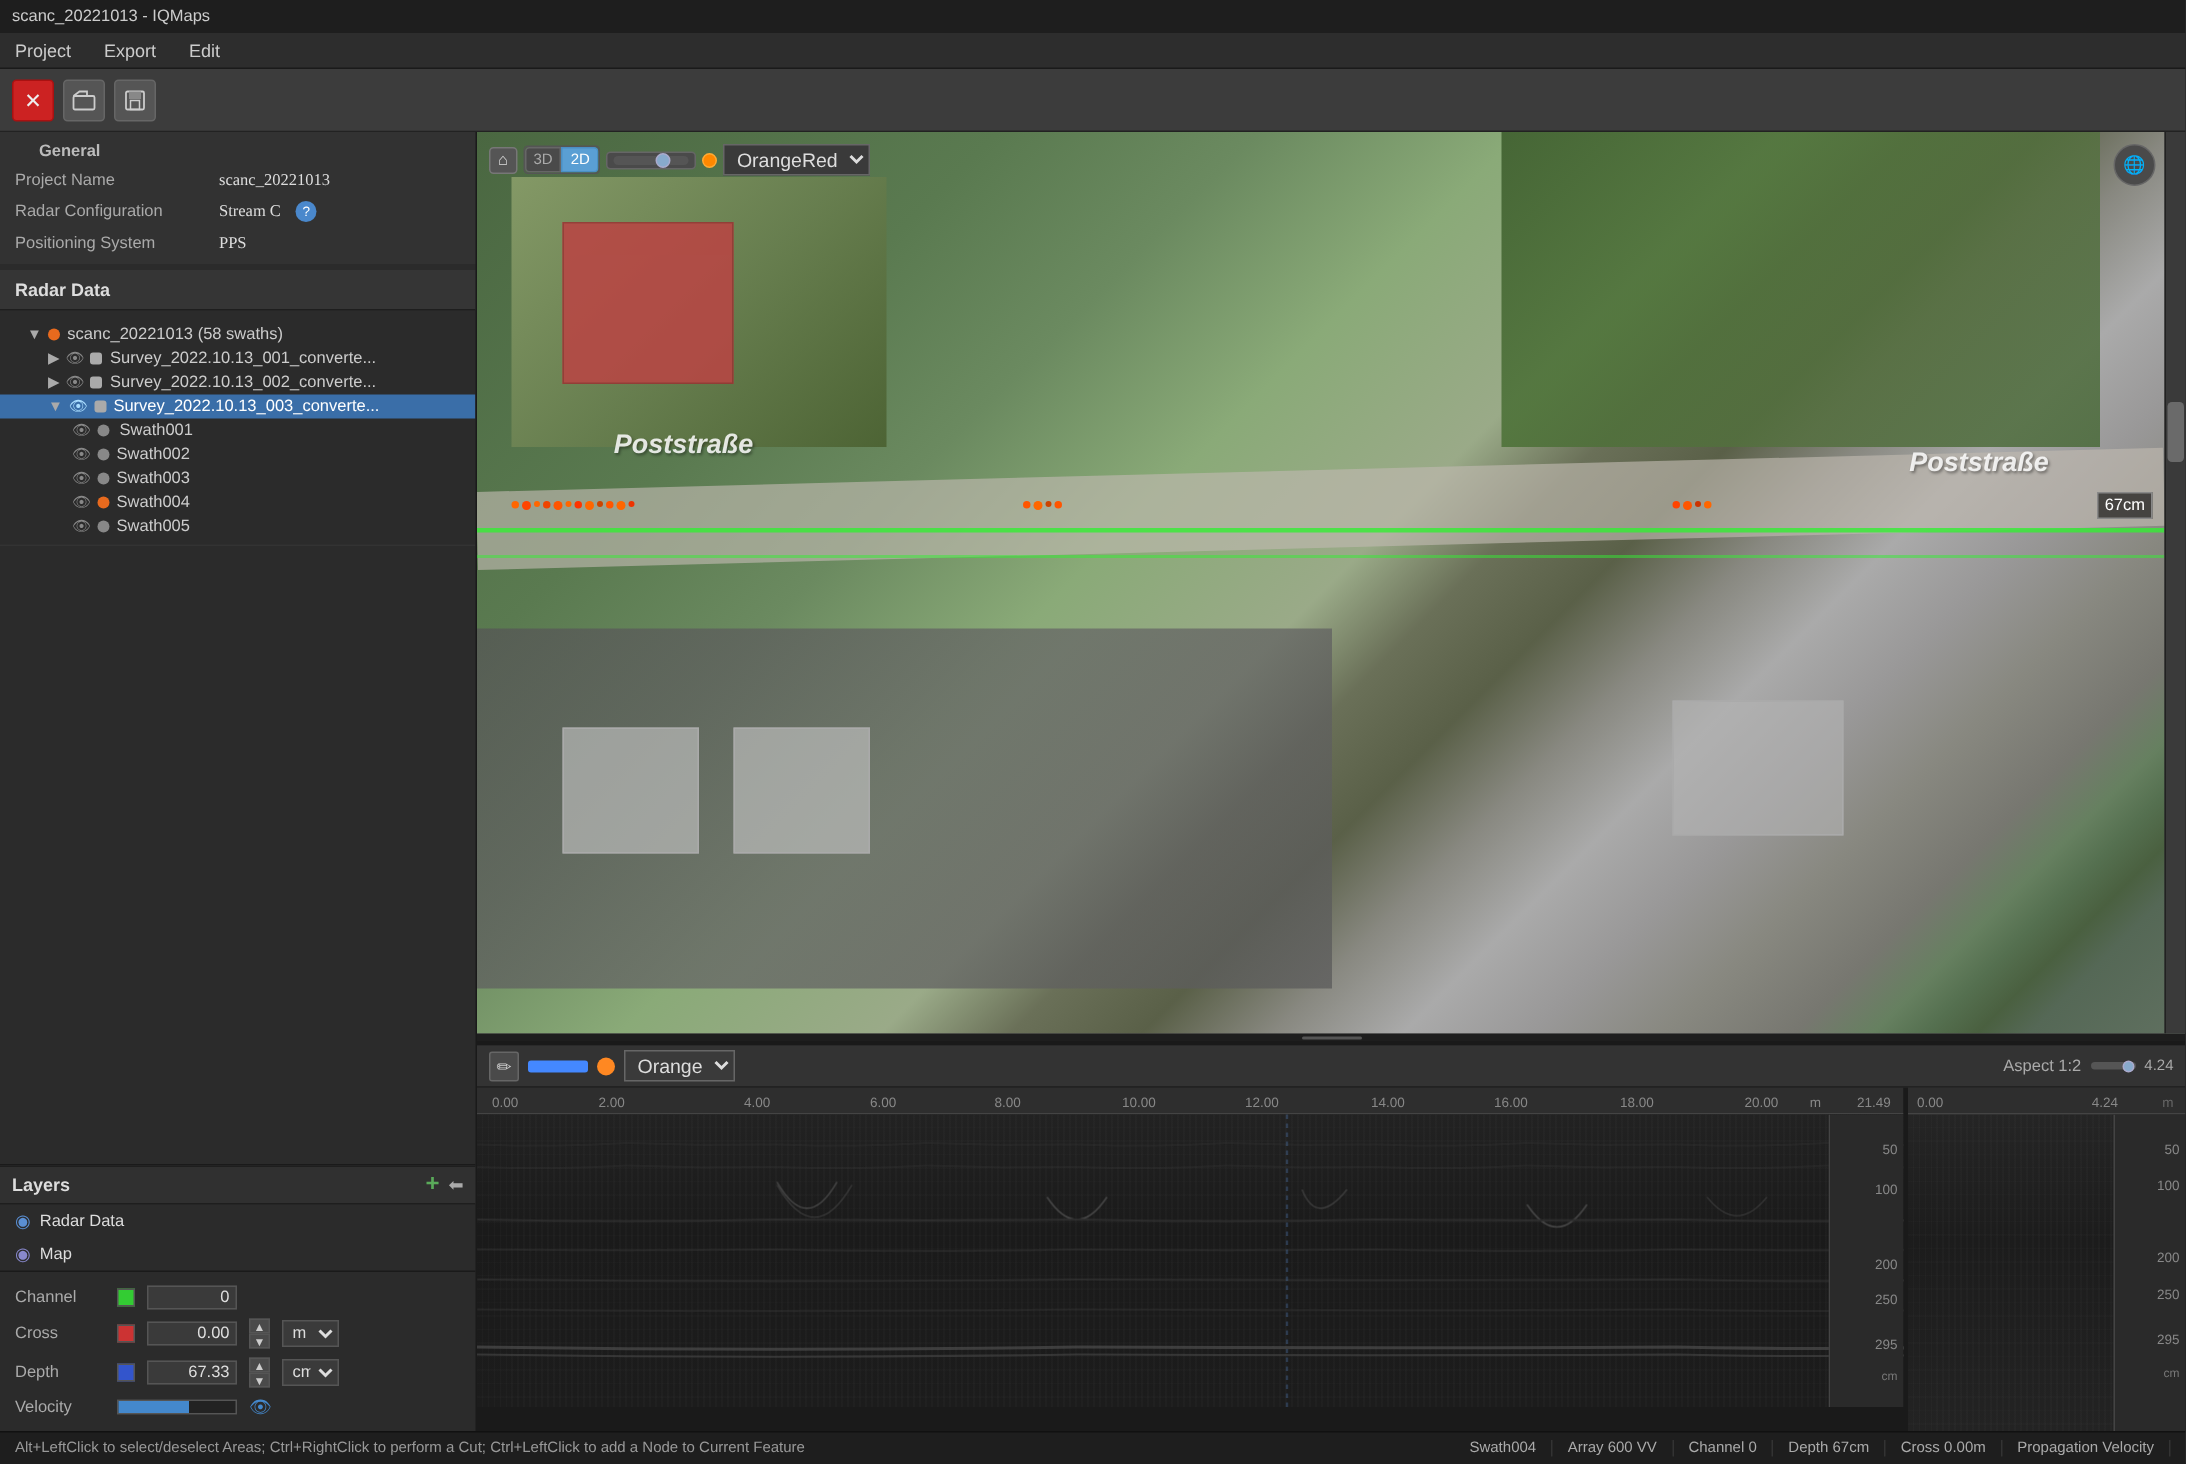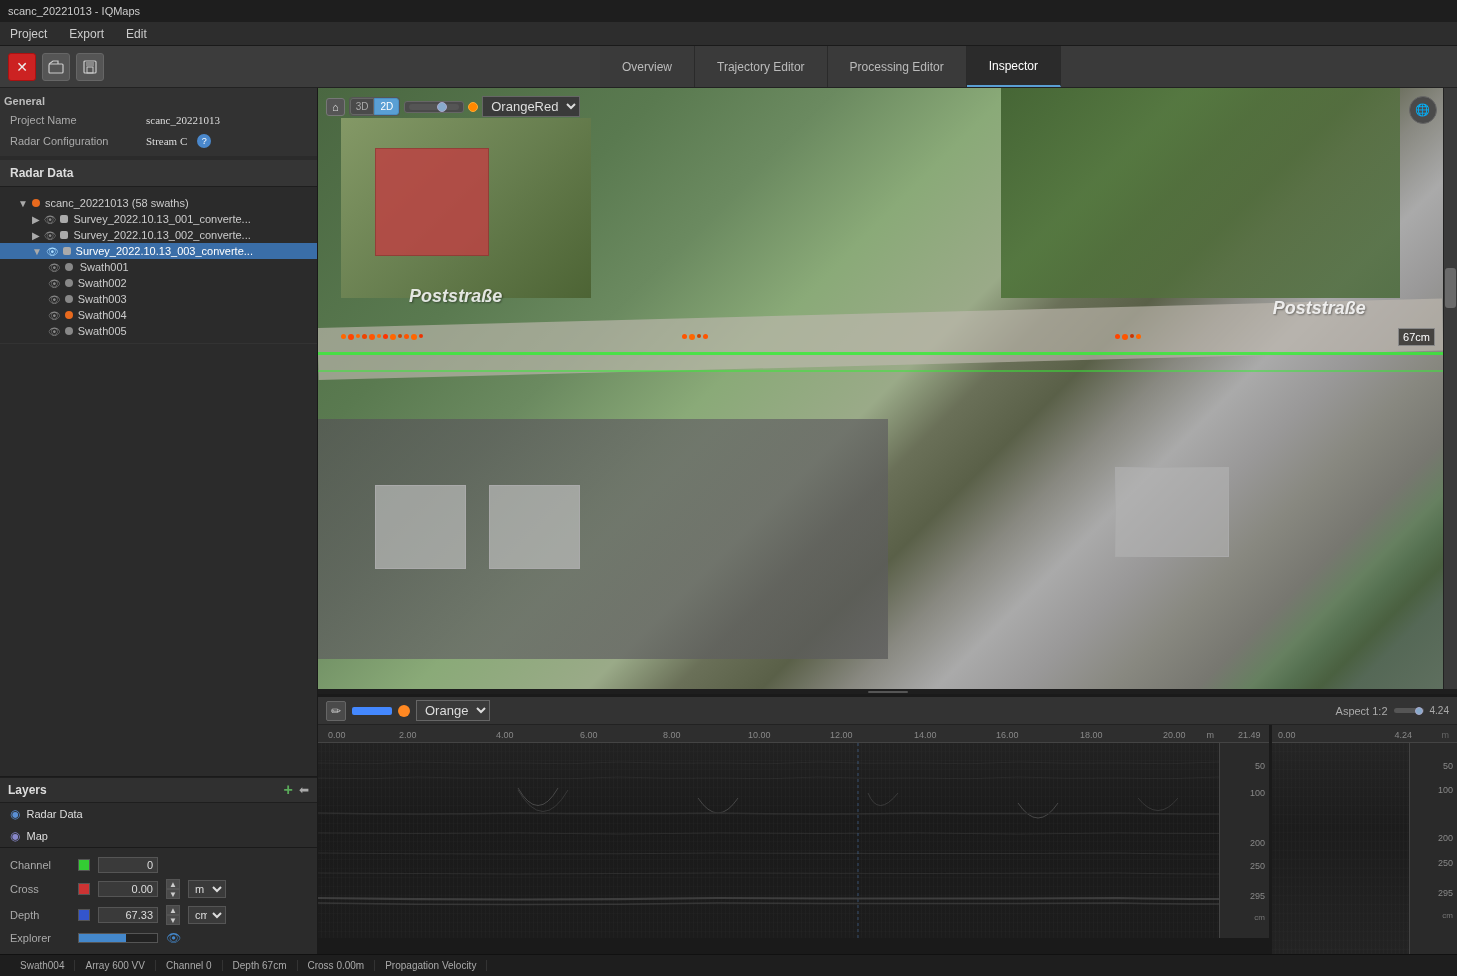--- a/index.html
+++ b/index.html
@@ -393,51 +393,41 @@
     </div>
     <div class="toolbar-btn">
       <svg width="14" height="14" viewBox="0 0 14 14">
           <rect x="1" y="1" width="12" height="12" rx="1" fill="none" stroke="#ccc" stroke-width="1.2"></rect>
           <rect x="3" y="1" width="8" height="5" fill="#888"></rect>
           <rect x="4" y="7" width="6" height="6" fill="none" stroke="#ccc" stroke-width="1"></rect>
         </svg>
     </div>
   </div>
 
-  <div style="display:flex; flex:1; align-items:stretch; background:#3a3a3a;">
-    <div class="tab">
-      <span>Overview</span>
-    </div>
-    <div class="tab">
-      <span>Trajectory Editor</span>
-    </div>
-    <div class="tab">
-      <span>Processing Editor</span>
-    </div>
-    <div class="tab active">
-      <span>Inspector</span>
-    </div>
-  </div>
 </div>
 
 <div id="main" style="display:flex; height:calc(976px - 88px - 22px);">
 
   <div id="sidebar">
 
 
     <div style="background:#323232; padding:4px 0;">
-      <div style="padding:3px 4px; font-size:11px; font-weight:bold; color:#bbb;">General</div>
+      <div style="padding:3px 26px; font-size:11px; font-weight:bold; color:#bbb;">General</div>
       <div class="property-row">
         <span class="property-label">Project Name</span>
         <span class="property-value">scanc_20221013</span>
       </div>
       <div class="property-row">
         <span class="property-label">Radar Configuration</span>
         <span class="property-value">Stream C</span>
         <span style="background:#4a88cc; color:#fff; border-radius:50%; width:14px; height:14px; font-size:9px; display:inline-flex; align-items:center; justify-content:center; margin-left:4px;">?</span>
+      </div>
+      <div class="property-row">
+        <span class="property-label">Positioning System</span>
+        <span class="property-value">PPS</span>
       </div>
     </div>
 
     <div style="padding:4px 0;">
       <div class="section-header">Radar Data</div>
     </div>
 
     <div class="tree-area">
       <div class="tree-item tree-indent-1">
         <span class="expand-arrow">▼</span>
@@ -533,21 +523,21 @@
         <input class="number-input" type="text" value="67.33" style="">
         <div class="spinner-wrap">
           <div class="spinner-btn">▲</div>
           <div class="spinner-btn">▼</div>
         </div>
         <select class="unit-select">
           <option>cm</option>
         </select>
       </div>
       <div class="cuts-row">
-        <span class="cuts-label">Explorer</span>
+        <span class="cuts-label">Velocity</span>
         <div class="opacity-bar-bg">
           <div class="opacity-bar-fill"></div>
         </div>
         <span class="eye-toggle">👁</span>
       </div>
     </div>
 
   </div>
 
   <div id="content">
@@ -750,20 +740,21 @@
           </div>
         </div>
       </div>
     </div>
 
   </div>
 
 </div>
 
 <div id="statusbar">
+  <span class="status-msg">Alt+LeftClick to select/deselect Areas; Ctrl+RightClick to perform a Cut; Ctrl+LeftClick to add a Node to Current Feature</span>
   <span class="status-item">Swath004</span>
   <span class="status-item">Array 600 VV</span>
   <span class="status-item">
     <span>Channel</span>&nbsp;<span>0</span>
   </span>
   <span class="status-item">
     <span>Depth</span>&nbsp;<span>67cm</span>
   </span>
   <span class="status-item">
     <span>Cross</span>&nbsp;<span>0.00m</span>

